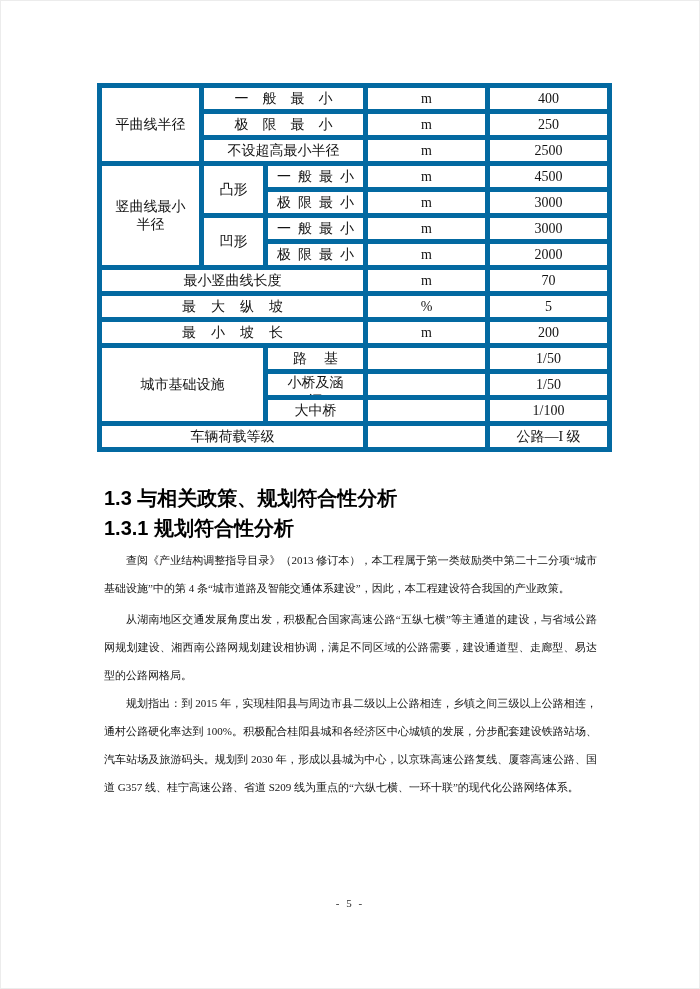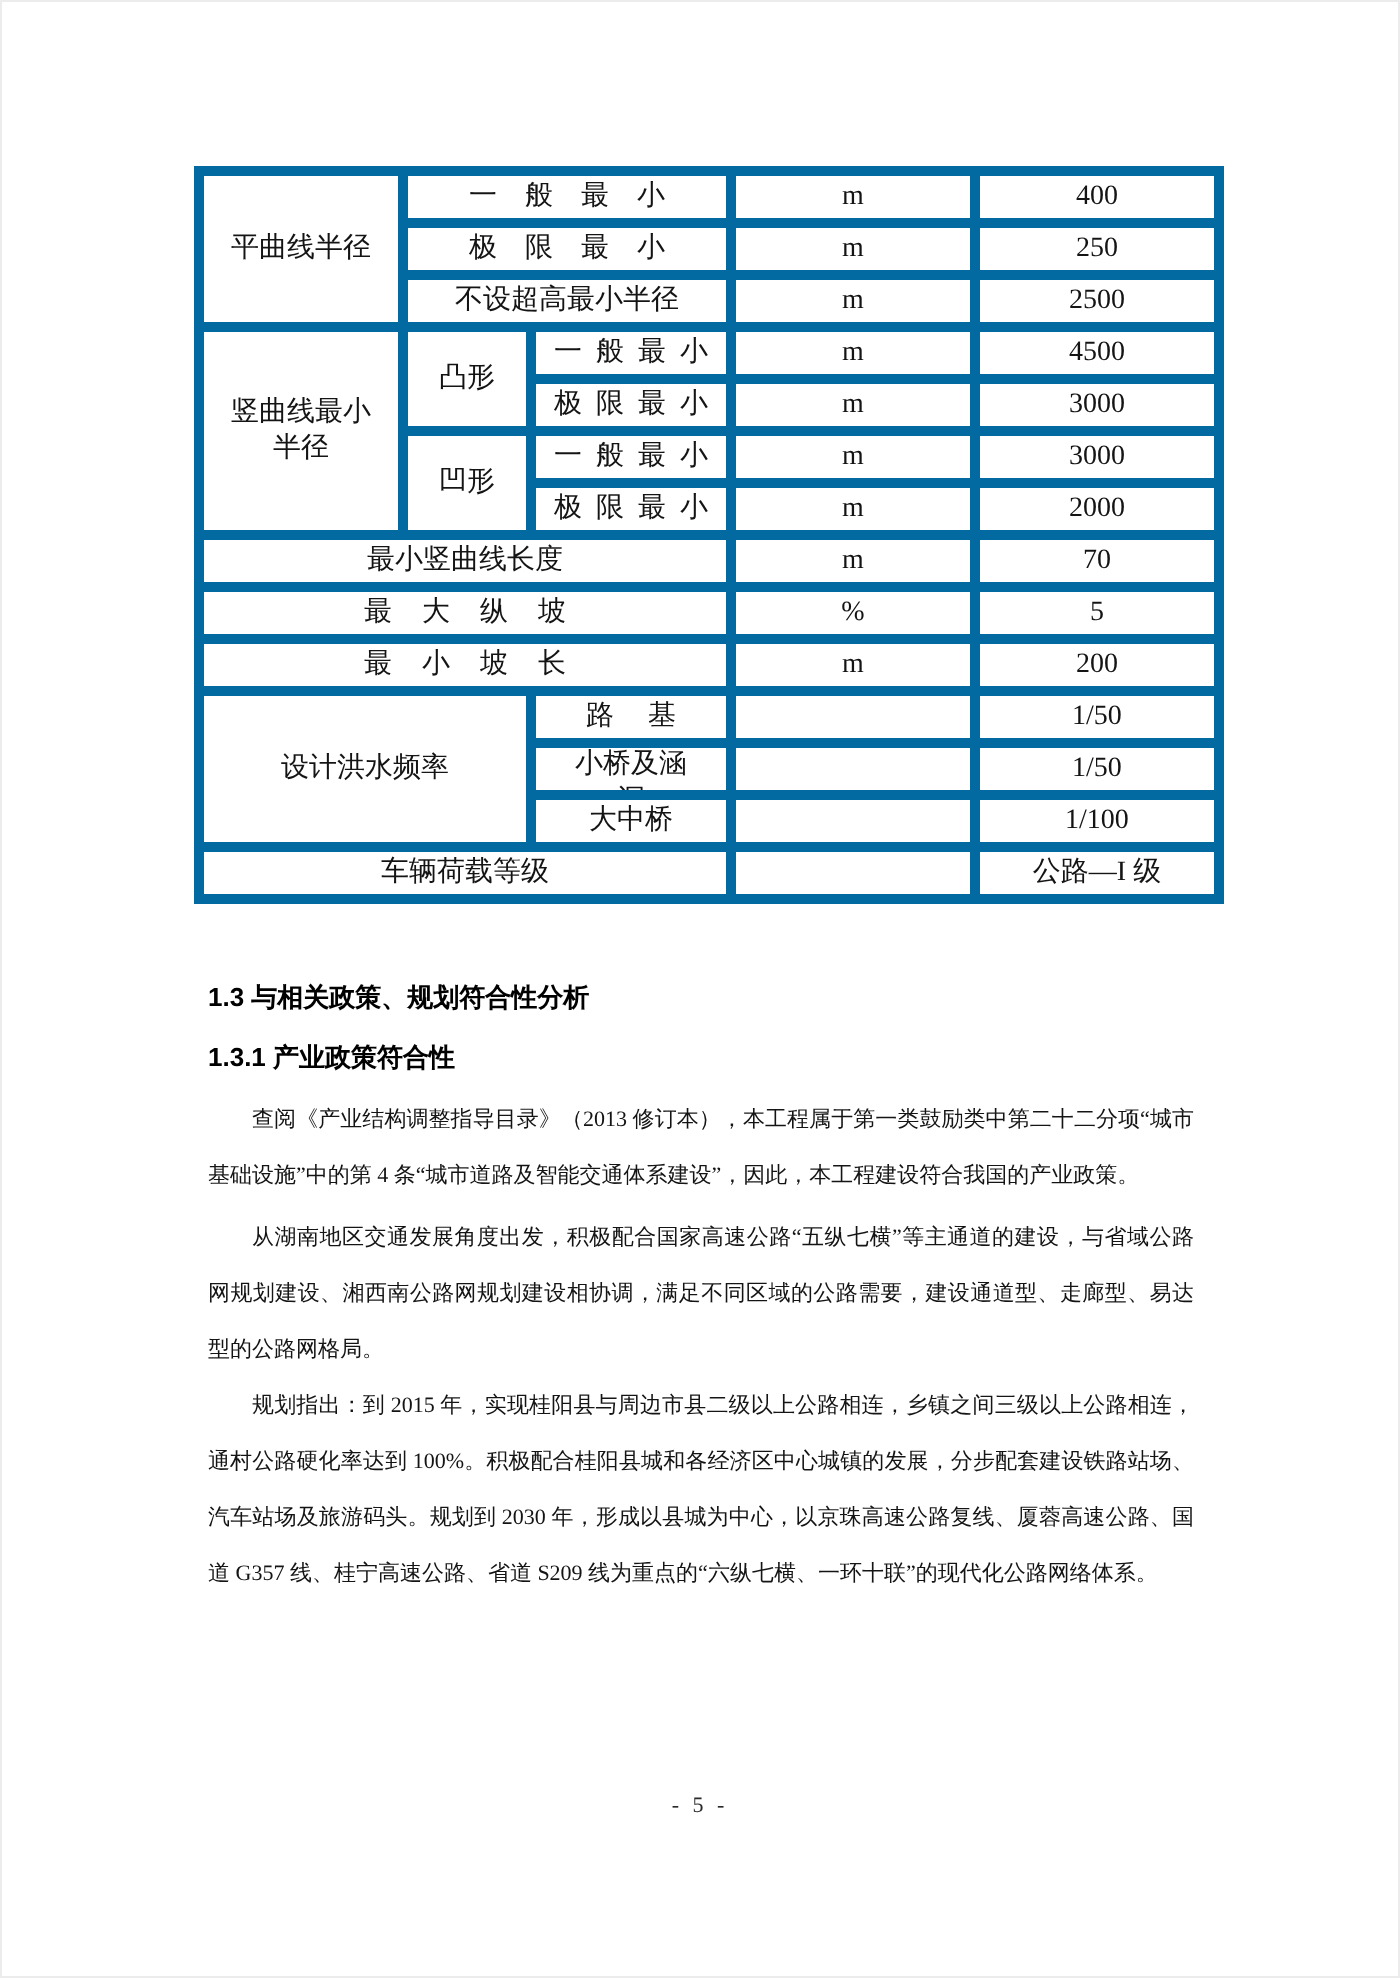--- a/index.html
+++ b/index.html
@@ -37,21 +37,21 @@
   .sp-two{letter-spacing:17px;margin-right:-17px;}   
   .w5{display:inline-block;width:5em;text-align:center;line-height:18px;}
   .clip{height:21px;overflow:hidden;}
   .w4{display:inline-block;width:4.2em;text-align:center;line-height:18px;}
 
   
   .textblock{padding:0 10px 0 7px;}
   .doc-heading{
     font-family:"Liberation Sans","DejaVu Sans",sans-serif;
     font-weight:bold;
-    font-size:13px;
+    font-size:20px;
     color:#000;
     line-height:19px;
     margin:0;
   }
   .h-13{margin:37px 0 11px 0;}
   .h-131{margin:0 0 8px 0;}
   .h-132{margin:2px 0 8px 0;}
   .para{
     font-size:11px;
     line-height:28px;
@@ -137,21 +137,21 @@
           <td>%</td>
           <td>5</td>
         </tr>
         <tr>
           <td colspan="3"><span class="sp-big">最小坡长</span></td>
           <td>m</td>
           <td>200</td>
         </tr>
 
         <tr>
-          <td colspan="2" rowspan="3">设计洪水频率</td>
+          <td colspan="2" rowspan="3">城市基础设施</td>
           <td><span class="sp-two">路基</span></td>
           <td></td>
           <td>1/50</td>
         </tr>
         <tr>
           <td>
               <div class="clip"><span class="w4">小桥及涵洞</span></div>
             </td>
           <td></td>
           <td>1/50</td>
@@ -165,21 +165,21 @@
         <tr>
           <td colspan="3">车辆荷载等级</td>
           <td></td>
           <td>公路—I 级</td>
         </tr>
       </tbody>
     </table>
 
     <div class="textblock">
       <h2 class="doc-heading h-13">1.3 与相关政策、规划符合性分析</h2>
-      <h3 class="doc-heading h-131">1.3.1 产业政策符合性</h3>
+      <h3 class="doc-heading h-131">1.3.1 规划符合性分析</h3>
       <p class="para para-gap">查阅《产业结构调整指导目录》（2013 修订本），本工程属于第一类鼓励类中第二十二分项“城市基础设施”中的第 4 条“城市道路及智能交通体系建设”，因此，本工程建设符合我国的产业政策。</p>
       <p class="para">从湖南地区交通发展角度出发，积极配合国家高速公路“五纵七横”等主通道的建设，与省域公路网规划建设、湘西南公路网规划建设相协调，满足不同区域的公路需要，建设通道型、走廊型、易达型的公路网格局。</p>
       <p class="para">规划指出：到 2015 年，实现桂阳县与周边市县二级以上公路相连，乡镇之间三级以上公路相连，通村公路硬化率达到 100%。积极配合桂阳县城和各经济区中心城镇的发展，分步配套建设铁路站场、汽车站场及旅游码头。规划到 2030 年，形成以县城为中心，以京珠高速公路复线、厦蓉高速公路、国道 G357 线、桂宁高速公路、省道 S209 线为重点的“六纵七横、一环十联”的现代化公路网络体系。</p>
     </div>
   </div>
 
   <div class="page-number">- 5 -</div>
 </div>
 
 </body></html>

